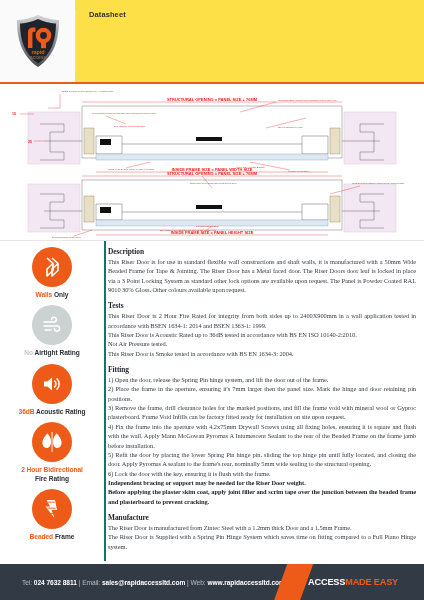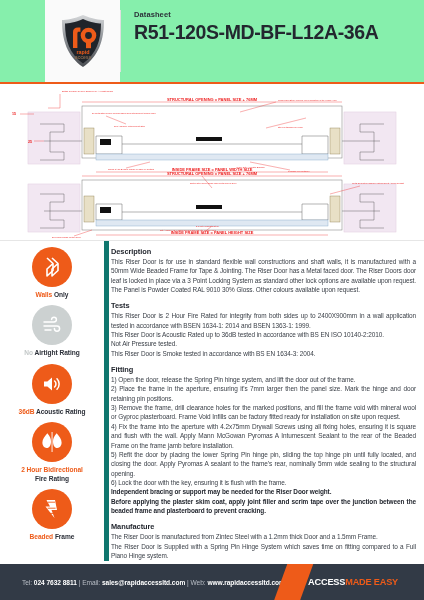--- a/index.html
+++ b/index.html
@@ -5,21 +5,21 @@
   * { box-sizing: border-box; margin: 0; padding: 0; }
   html, body {
     width: 424px; height: 600px;
     background: #ffffff;
     font-family: "Liberation Sans", sans-serif;
     overflow: hidden;
   }
   .page { position: relative; width: 424px; height: 600px; background: #fff; }
 
   
-  .header { display: flex; height: 82px; background: #86efac; padding-left: 45px; }
+  .header { display: flex; height: 82px; background: #fde047; }
   .logo-cell {
     width: 75px; display: flex; align-items: center; justify-content: center;
     background: #fafafa; flex: none;
   }
   .shield { width: 46px; height: 54px; }
   .header-divider { width: 1px; background: #e0e0e0; margin: 10px 0; flex: none; }
   .title-cell { padding: 10px 0 0 13px; }
   .kicker { font-size: 7.5px; font-weight: bold; color: #2b2f38; letter-spacing: .1px; }
   .maintitle {
     font-size: 19.5px; font-weight: bold; color: #23272f;
@@ -52,21 +52,22 @@
   .badge-label {
     font-size: 6.6px; font-weight: bold; color: #2b2f38;
     margin-top: 4px; line-height: 1.28; letter-spacing: -.05px;
   }
   .badge-label .hl { color: #ee5b19; }
   .badge-label .hl-grey { color: #c3c8c8; }
   .badge + .badge { margin-top: 5px; }
 
   .content {
     flex: 1; padding: 6px 8px 0 2px;
-    border-left: 5px solid #0f766e;
+    border-left: 2px solid #0f766e;
+    font-family: Liberation Serif, serif;
   }
   .sec-head {
     font-size: 7.4px; font-weight: bold; color: #23272f;
     margin-bottom: 1px; letter-spacing: -.05px;
   }
   .sec-body {
     font-size: 6.45px; color: #3b4048; line-height: 1.45;
     letter-spacing: -.08px; text-align: justify;
   }
   .sec-body b { color: #23272f; }
@@ -116,21 +117,20 @@
         <circle cx="28.5" cy="21.5" r="7.8" fill="#ee5b19"></circle>
         <circle cx="28.5" cy="21.5" r="3.4" fill="#20242a"></circle>
         <path d="M26 26 h5 v8.2 h-5 z" fill="#ee5b19"></path>
         <text x="23" y="39.5" font-family="'Liberation Sans',sans-serif" font-size="5.4" font-weight="bold" fill="#ee5b19" text-anchor="middle">rapid</text>
         <text x="23" y="44.6" font-family="'Liberation Sans',sans-serif" font-size="5" font-weight="bold" fill="#8a6a50" text-anchor="middle">access</text>
       </svg>
     </div>
     <div class="header-divider"></div>
     <div class="title-cell">
       <div class="kicker">Datasheet</div>
-      <div class="maintitle">R51-120S-MD-BF-L12A-36A</div>
     </div>
   </div>
   <div class="orange-rule"></div>
 
   <div class="drawing-wrap">
     <svg width="424" height="157" viewBox="0 0 424 157">
       <g stroke="#cfa8c8" stroke-width="0.4" fill="none" opacity="0.85">
         <rect x="28" y="28" width="52" height="52"></rect>
           <rect x="344" y="28" width="52" height="52"></rect>
         <rect x="28" y="100" width="52" height="48"></rect>

